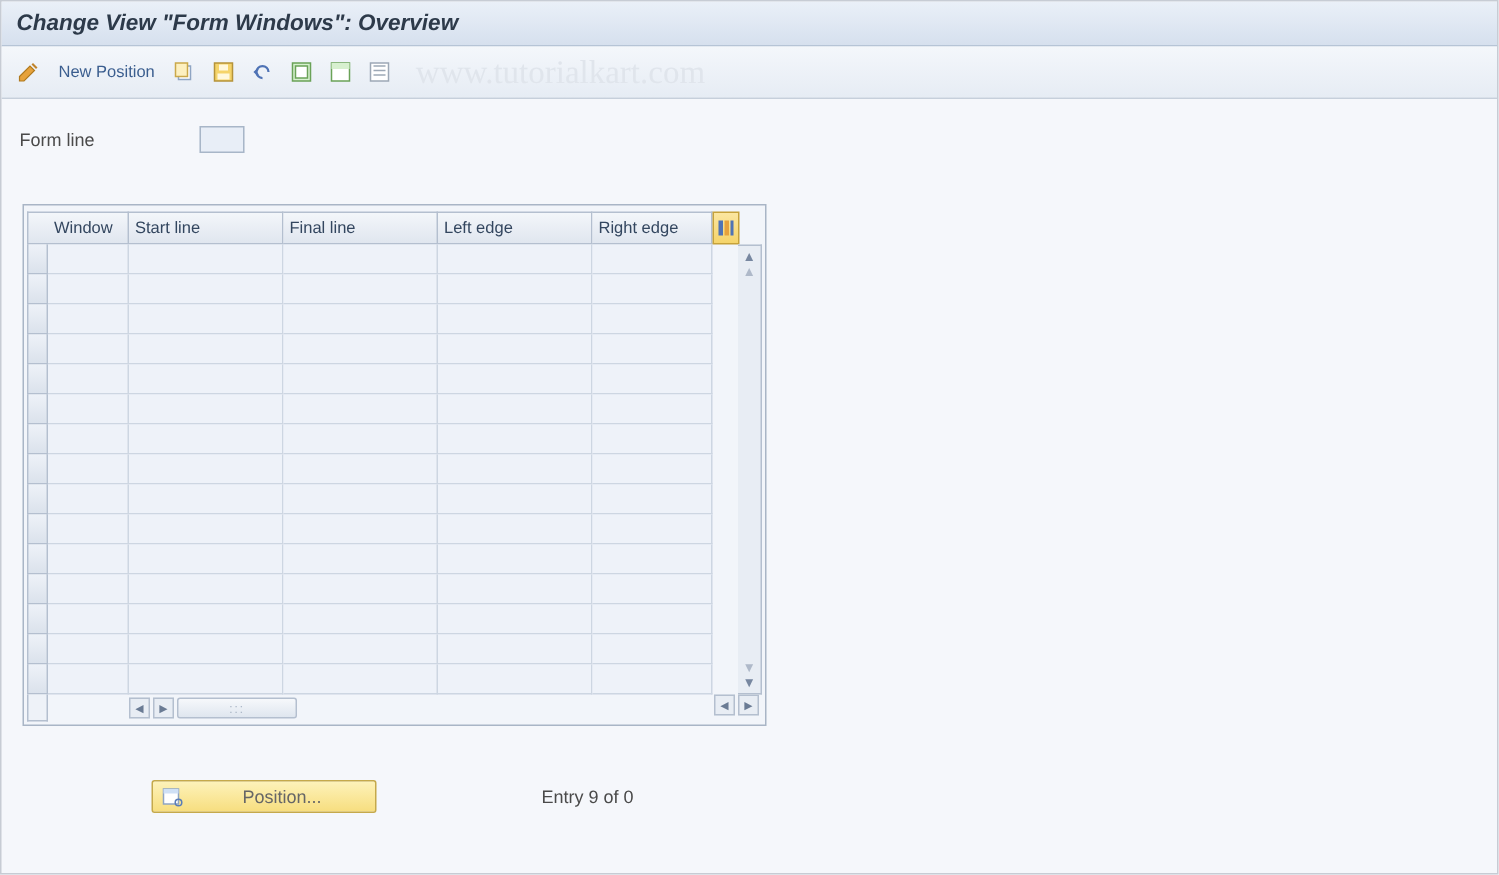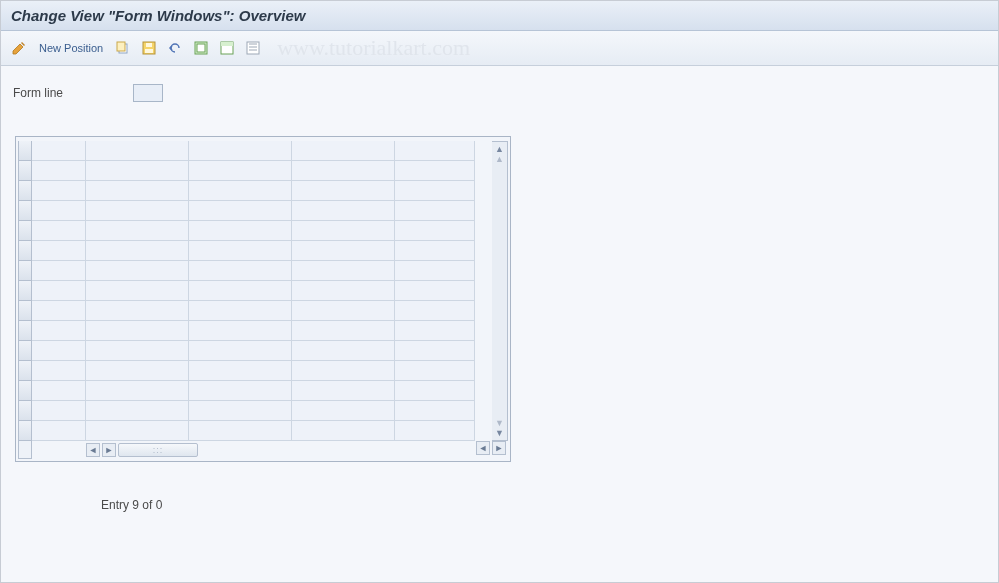--- a/index.html
+++ b/index.html
@@ -217,20 +217,35 @@
   </span>
   <span class="watermark">www.tutorialkart.com</span>
 </div>
 
 <div class="form-row">
   <span class="form-label">Form line</span>
   <div class="form-input" title=""></div>
 </div>
 
 <div class="grid-wrap">
+  <div class="grid-header">
+    <div class="rowsel-head"></div>
+    <div class="col-head col-w0">Window</div>
+    <div class="col-head col-w1">Start line</div>
+    <div class="col-head col-w1">Final line</div>
+    <div class="col-head col-w1">Left edge</div>
+    <div class="col-head col-w1" style="width:80px">Right edge</div>
+    <div class="col-tools">
+      <svg width="12" height="12" viewBox="0 0 12 12">
+          <rect x="1" y="1" width="3" height="10" fill="#4f73b5"></rect>
+          <rect x="5" y="1" width="3" height="10" fill="#e6a23c"></rect>
+          <rect x="9" y="1" width="2" height="10" fill="#4f73b5"></rect>
+        </svg>
+    </div>
+  </div>
   <div class="grid-body">
     <div class="rows-area" id="rows-area">
         <div class="grid-row">
           <div class="rowsel"></div>
           <div class="cell" style="width: 54px;"></div>
           <div class="cell" style="width: 103px;"></div>
           <div class="cell" style="width: 103px;"></div>
           <div class="cell" style="width: 103px;"></div>
           <div class="cell" style="width: 80px;"></div>
         </div>
@@ -368,14 +383,22 @@
     </div>
     <div class="hscroll-gap"></div>
     <div class="hscroll-right">
       <div class="h-arrow">◄</div>
       <div class="h-arrow">►</div>
     </div>
   </div>
 </div>
 
 <div class="footer-row">
+  <div class="pos-btn">
+    <svg width="14" height="14" viewBox="0 0 14 14">
+        <rect x="1" y="2" width="10" height="10" fill="#fff" stroke="#8fa5c3"></rect>
+        <rect x="1" y="2" width="10" height="3" fill="#cfe0f5"></rect>
+        <circle cx="11" cy="11" r="2.2" fill="none" stroke="#5a7db8"></circle>
+      </svg>
+    <span class="pos-label">Position...</span>
+  </div>
   <span class="entry-status">Entry 9 of 0</span>
 </div>
 
 </body></html>

